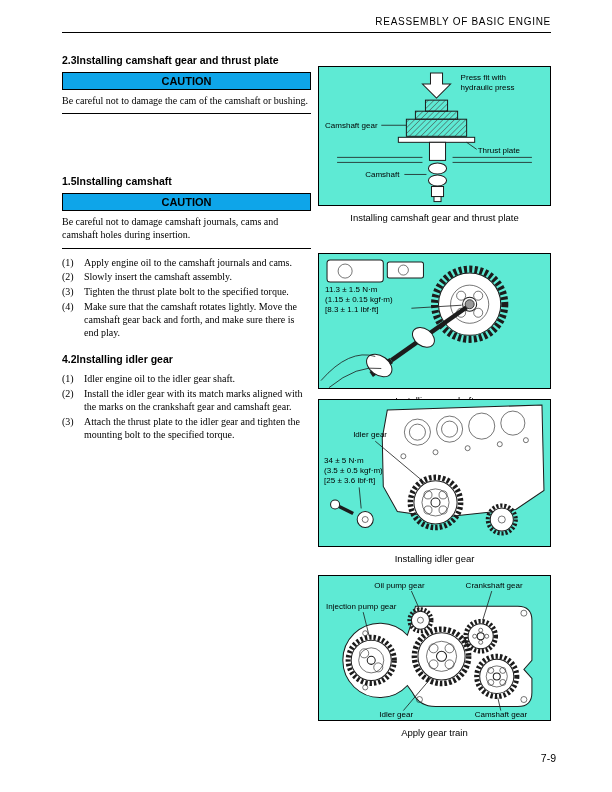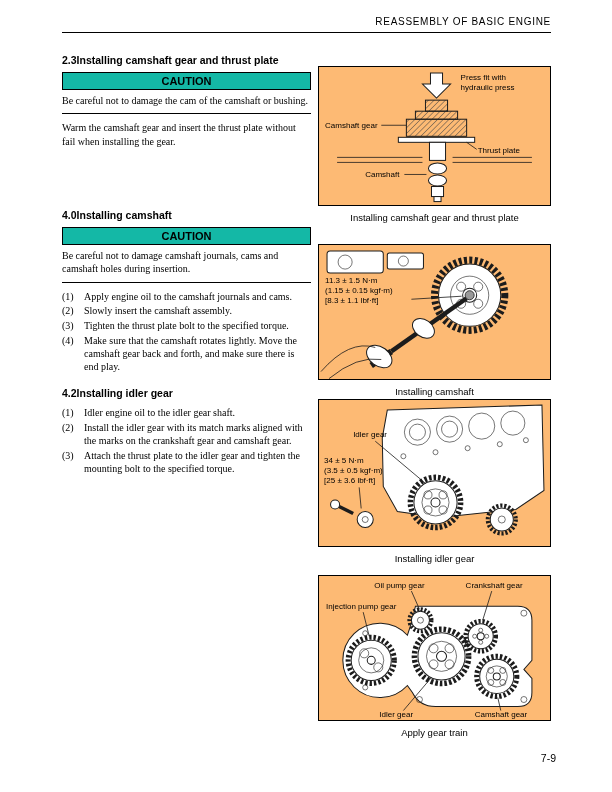--- a/index.html
+++ b/index.html
@@ -40,21 +40,21 @@
     display: flex;
     gap: 0;
     margin: 0;
     font-family: "Liberation Sans", sans-serif;
     font-size: 10.5px;
     font-weight: bold;
     white-space: nowrap;
   }
   .caution { margin-top: 6px; }
   .caution-bar {
-    background: #14b8a6;
+    background: #0ea5e9;
     border: 1.5px solid #000;
     text-align: center;
     font-family: "Liberation Sans", sans-serif;
     font-weight: bold;
     font-size: 11px;
     padding: 1.5px 0 2.5px;
   }
   .caution-text {
     margin: 0;
     padding: 4px 0 6px;
@@ -65,24 +65,24 @@
   .steps { margin-top: 7px; }
   .step { display: flex; line-height: 1.32; margin-bottom: 1.5px; }
   .step-num { flex: 0 0 22px; }
   .step-text { flex: 1; }
   .sec-24 { margin-top: 61px; }
   .sec-25 { margin-top: 14px; }
 
   
   .fig { position: absolute; left: 318px; width: 233px; margin: 0; }
   .fig1 { top: 66px; }
-  .fig2 { top: 244px; }
+  .fig2 { top: 253px; }
   .fig3 { top: 399px; }
   .fig4 { top: 575px; }
-  .fig-box { border: 1.1px solid #000; background: #fdba74; }
+  .fig-box { border: 1.1px solid #000; background: #5eead4; }
   .fig-box svg { display: block; width: 100%; height: auto; }
   .fig-caption {
     text-align: center;
     font-family: "Liberation Sans", sans-serif;
     font-size: 9.5px;
     margin-top: 6px;
   }
 
   .page-num {
     position: absolute;
@@ -115,26 +115,25 @@
 
     <section>
       <h2 class="sec-h">
         <span>2.3</span>
         <span>Installing camshaft gear and thrust plate</span>
       </h2>
       <div class="caution">
         <div class="caution-bar">CAUTION</div>
         <p class="caution-text">Be careful not to damage the cam of the camshaft or bushing.</p>
       </div>
-      <p class="para">Warm the camshaft gear and insert the thrust plate without fail when installing the gear.</p>
     </section>
 
     <section class="sec-24">
       <h2 class="sec-h">
-        <span>4.0</span>
+        <span>1.5</span>
         <span>Installing camshaft</span>
       </h2>
       <div class="caution">
         <div class="caution-bar">CAUTION</div>
         <p class="caution-text">Be careful not to damage camshaft journals, cams and camshaft holes during insertion.</p>
       </div>
       <div class="steps">
         <div class="step">
           <span class="step-num">(1)</span>
           <span class="step-text">Apply engine oil to the camshaft journals and cams.</span>

